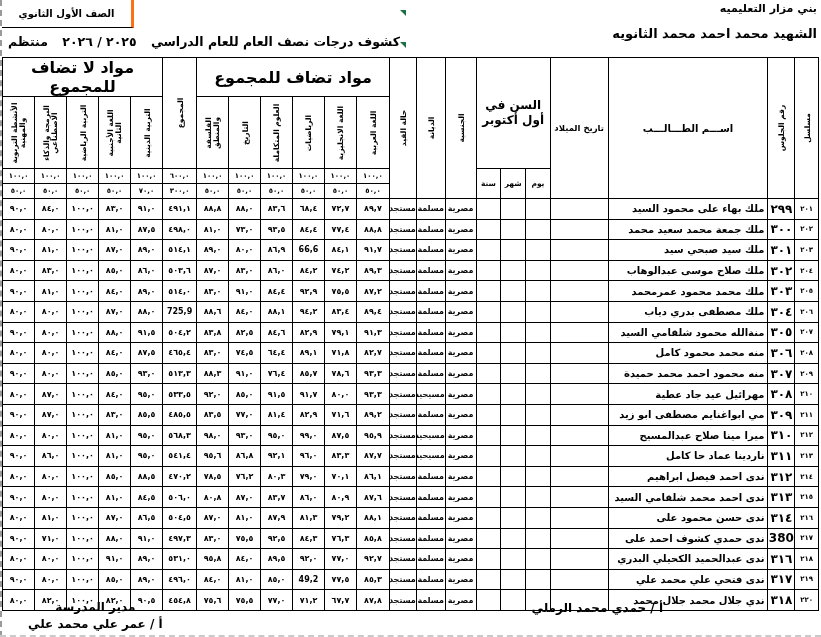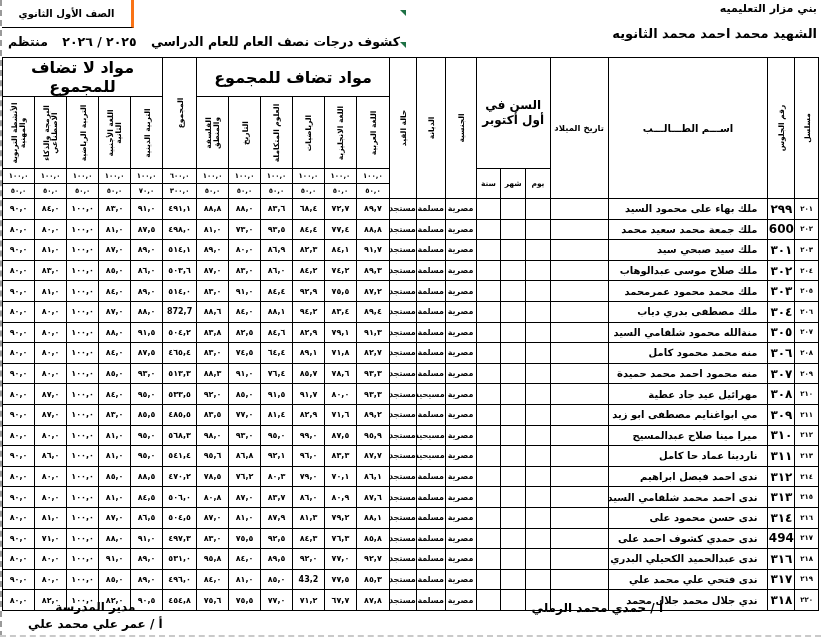--- a/index.html
+++ b/index.html
@@ -46,21 +46,21 @@
   .mark{font-size:7px;text-align:center;height:14px;}
   .vh{position:relative;}
   .vh > span{
     position:absolute;left:50%;top:50%;
     transform:translate(-50%,-50%) rotate(-90deg);
     white-space:nowrap;font-size:7.5px;text-align:center;
   }
   .vh > span.v2{white-space:normal;width:64px;line-height:1.1;}
 
   tbody td{height:19.6px;text-align:center;font-size:8px;}
-  tbody td.name{text-align:right;font-size:10px;padding-right:10px;white-space:nowrap;}
+  tbody td.name{text-align:right;font-size:10px;padding-right:3px;white-space:nowrap;}
   tbody td.seat{font-size:12px;}
   tbody td.serial{font-size:7px;}
   tbody td.txt{font-size:8px;}
   tbody td.total{font-size:8px;margin-top:11px;}
 
   
   .footer-right{position:absolute;right:158px;top:600px;text-align:center;font-size:12px;line-height:1.4;}
   .footer-left{position:absolute;left:28px;top:599px;text-align:center;font-size:12px;line-height:1.4;}
 </style>
 </head>
@@ -221,21 +221,21 @@
           <td class="num">٨٨,٨</td>
           <td class="total">٤٩١,١</td>
           <td class="num">٩١,٠</td>
           <td class="num">٨٣,٠</td>
           <td class="num">١٠٠,٠</td>
           <td class="num">٨٤,٠</td>
           <td class="num">٩٠,٠</td>
         </tr>
         <tr>
           <td class="serial">٢٠٢</td>
-          <td class="seat">600</td>
+          <td class="seat">٣٠٠</td>
           <td class="name">ملك جمعة محمد سعيد محمد</td>
           <td></td>
           <td></td>
           <td></td>
           <td></td>
           <td class="txt">مصرية</td>
           <td class="txt">مسلمة</td>
           <td class="txt">مستجدة</td>
           <td class="num">٨٨,٨</td>
           <td class="num">٧٧,٤</td>
@@ -256,21 +256,21 @@
           <td class="name">ملك سيد صبحي سيد</td>
           <td></td>
           <td></td>
           <td></td>
           <td></td>
           <td class="txt">مصرية</td>
           <td class="txt">مسلمة</td>
           <td class="txt">مستجدة</td>
           <td class="num">٩١,٧</td>
           <td class="num">٨٤,١</td>
-          <td class="num">٨٢,٣</td>
+          <td class="num">66,6</td>
           <td class="num">٨٦,٩</td>
           <td class="num">٨٠,٠</td>
           <td class="num">٨٩,٠</td>
           <td class="total">٥١٤,١</td>
           <td class="num">٨٩,٠</td>
           <td class="num">٨٧,٠</td>
           <td class="num">١٠٠,٠</td>
           <td class="num">٨١,٠</td>
           <td class="num">٩٠,٠</td>
         </tr>
@@ -332,21 +332,21 @@
           <td></td>
           <td class="txt">مصرية</td>
           <td class="txt">مسلمة</td>
           <td class="txt">مستجدة</td>
           <td class="num">٨٩,٤</td>
           <td class="num">٨٣,٤</td>
           <td class="num">٩٤,٢</td>
           <td class="num">٨٨,١</td>
           <td class="num">٨٤,٠</td>
           <td class="num">٨٨,٦</td>
-          <td class="total">872,7</td>
+          <td class="total">725,9</td>
           <td class="num">٨٨,٠</td>
           <td class="num">٨٧,٠</td>
           <td class="num">١٠٠,٠</td>
           <td class="num">٨٠,٠</td>
           <td class="num">٨٠,٠</td>
         </tr>
         <tr>
           <td class="serial">٢٠٧</td>
           <td class="seat">٣٠٥</td>
           <td class="name">منةالله محمود شلقامي السيد</td>
@@ -581,21 +581,21 @@
           <td class="num">٨٧,٠</td>
           <td class="total">٥٠٤,٥</td>
           <td class="num">٨٦,٥</td>
           <td class="num">٨٧,٠</td>
           <td class="num">١٠٠,٠</td>
           <td class="num">٨١,٠</td>
           <td class="num">٨٠,٠</td>
         </tr>
         <tr>
           <td class="serial">٢١٧</td>
-          <td class="seat">494</td>
+          <td class="seat">380</td>
           <td class="name">ندى حمدي كشوف احمد على</td>
           <td></td>
           <td></td>
           <td></td>
           <td></td>
           <td class="txt">مصرية</td>
           <td class="txt">مسلمة</td>
           <td class="txt">مستجدة</td>
           <td class="num">٨٥,٨</td>
           <td class="num">٧٦,٣</td>
@@ -640,21 +640,21 @@
           <td class="name">ندى فتحي علي محمد علي</td>
           <td></td>
           <td></td>
           <td></td>
           <td></td>
           <td class="txt">مصرية</td>
           <td class="txt">مسلمة</td>
           <td class="txt">مستجدة</td>
           <td class="num">٨٥,٣</td>
           <td class="num">٧٧,٥</td>
-          <td class="num">43,2</td>
+          <td class="num">49,2</td>
           <td class="num">٨٥,٠</td>
           <td class="num">٨١,٠</td>
           <td class="num">٨٤,٠</td>
           <td class="total">٤٩٦,٠</td>
           <td class="num">٨٩,٠</td>
           <td class="num">٨٥,٠</td>
           <td class="num">١٠٠,٠</td>
           <td class="num">٨٠,٠</td>
           <td class="num">٩٠,٠</td>
         </tr>

